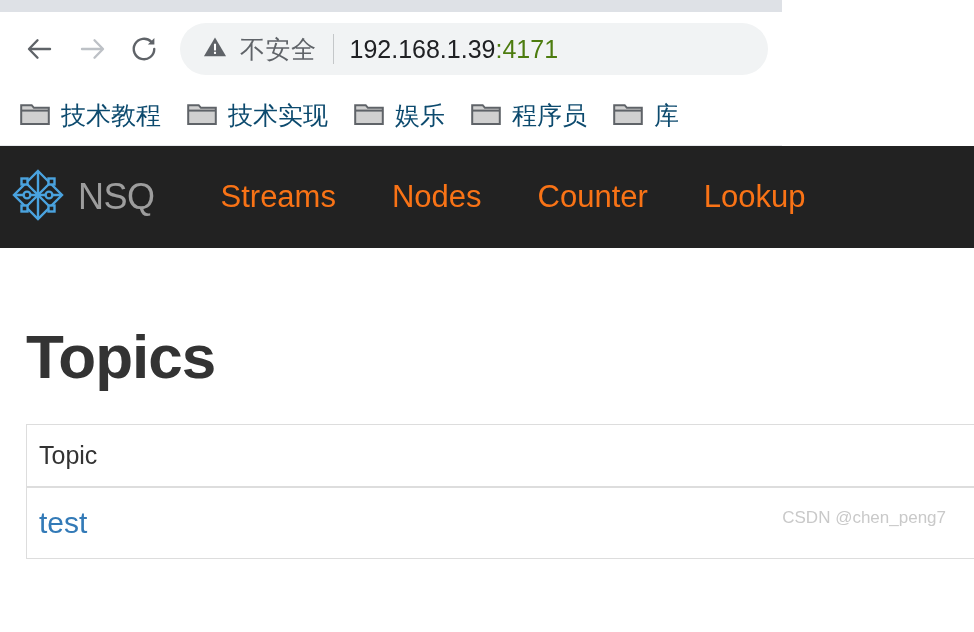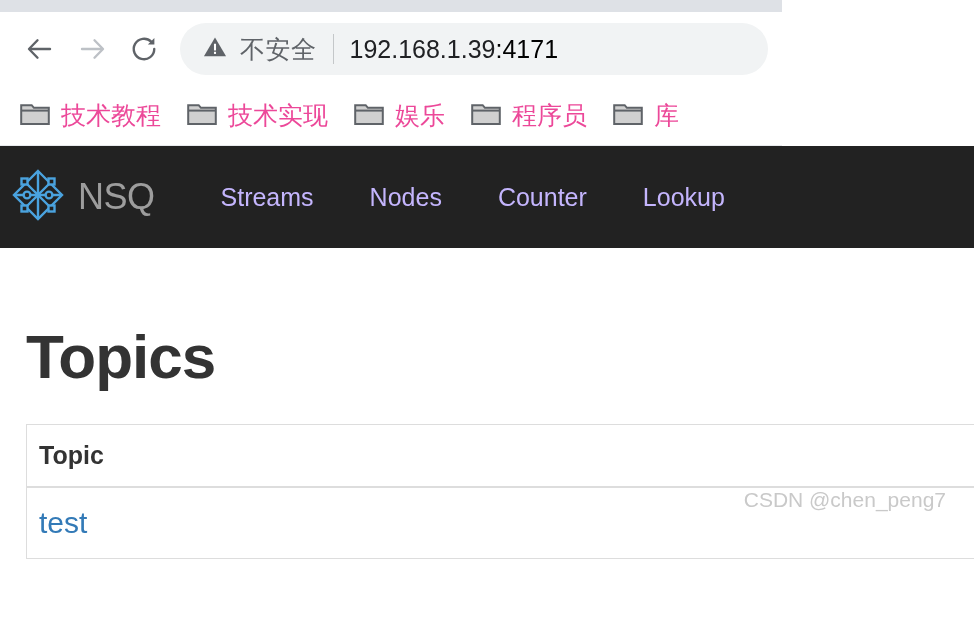--- a/index.html
+++ b/index.html
@@ -64,21 +64,21 @@
     height: 30px;
     background: #c4c7c9;
     margin: 0 16px;
     flex: 0 0 auto;
   }
   #url-text {
     font-size: 25px;
     color: #202124;
     white-space: nowrap;
   }
-  #url-text .url-port { color: #000000; }
+  #url-text .url-port { color: #4d7c0f; }
 
   
   #bookmarks-bar {
     height: 60px;
     display: flex;
     align-items: center;
     padding-left: 20px;
     background: #ffffff;
     border-bottom: 1px solid #e8eaed;
     white-space: nowrap;
@@ -86,21 +86,21 @@
   }
   .bookmark {
     display: flex;
     align-items: center;
     margin-right: 26px;
     flex: 0 0 auto;
   }
   .bookmark .folder-icon { margin-right: 11px; display:block; flex:0 0 auto; }
   .bookmark .bm-label {
     font-size: 25px;
-    color: #ec4899;
+    color: #0c4a6e;
     white-space: nowrap;
   }
 
   
   #nsq-navbar {
     height: 102px;
     background: #222222;
     display: flex;
     align-items: center;
     padding-left: 10px;
@@ -111,22 +111,22 @@
     margin-right: 66px;
     flex: 0 0 auto;
   }
   #brand-logo { display: block; margin-right: 12px; }
   #brand-text {
     font-size: 36px;
     color: #9d9d9d;
     letter-spacing: -0.5px;
   }
   .nav-link {
-    font-size: 25px;
-    color: #c4b5fd;
+    font-size: 31px;
+    color: #f97316;
     margin-right: 56px;
     text-decoration: none;
     white-space: nowrap;
   }
 
   
   #page-body {
     background: #ffffff;
     height: 280px;
     position: relative;
@@ -148,39 +148,39 @@
     border-right: none;
     width: 960px;
     background: #ffffff;
   }
   #topics-table .thead-row {
     border-bottom: 2px solid #dddddd;
     padding: 16px 0 16px 12px;
   }
   #topics-table .th-cell {
     font-size: 25px;
-    font-weight: bold;
+    font-weight: normal;
     color: #333333;
   }
   #topics-table .tbody-row {
     padding: 18px 0 18px 12px;
     border-bottom: 1px solid #dddddd;
   }
   #topics-table .tbody-row:last-child { border-bottom: none; }
   #topics-table .td-link {
     font-size: 30px;
     color: #337ab7;
     text-decoration: none;
   }
 
   #watermark {
     position: absolute;
     right: 28px;
-    bottom: 16px;
-    font-size: 21px;
+    bottom: 0;
+    font-size: 17px;
     color: #c9c9c9;
     white-space: nowrap;
   }
 </style>
 </head>
 <body>
 
 <div id="browser-chrome">
 
   <div id="tabstrip-remnant"></div>

